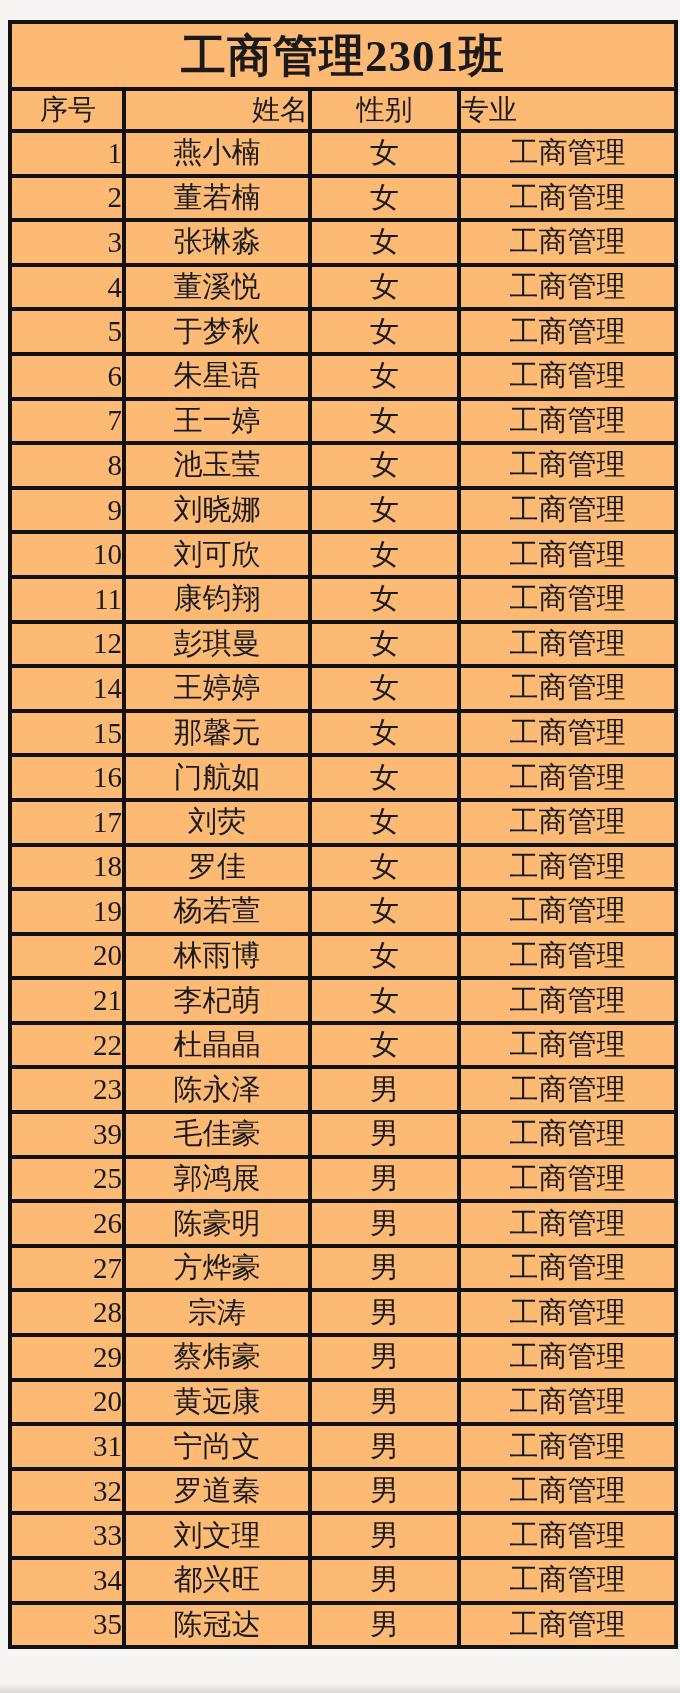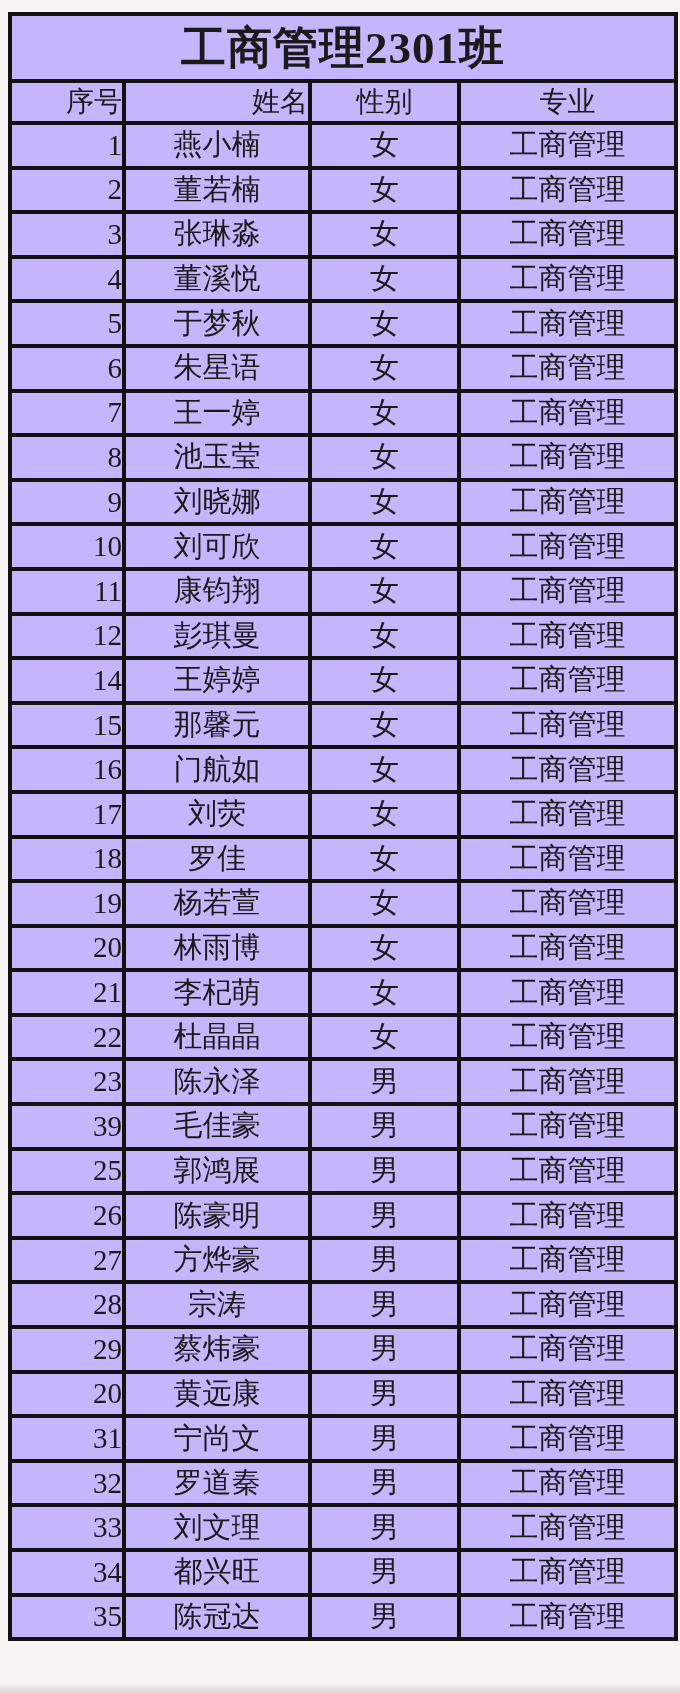--- a/index.html
+++ b/index.html
@@ -20,25 +20,25 @@
     content: "";
     position: absolute;
     left: 0; right: 0; bottom: 0;
     height: 10px;
     background: linear-gradient(to bottom, rgba(0,0,0,0), rgba(0,0,0,0.12));
     pointer-events: none;
   }
   table.roster {
     position: absolute;
     left: 8px;
-    top: 12px;
+    top: 20px;
     width: 666px;
     border-collapse: collapse;
     table-layout: fixed;
-    background: #c4b5fd;
+    background: #fdba74;
   }
   table.roster th,
   table.roster td {
     border: 4px solid #121212;
     padding: 0;
     color: #1a1a1a;
     overflow: hidden;
     white-space: nowrap;
   }
   tr.title-row th {
@@ -47,24 +47,24 @@
     font-weight: bold;
     text-align: center;
     letter-spacing: 1px;
     border-bottom-width: 4px;
   }
   tr.header-row th {
     height: 37px;
     font-size: 28px;
     font-weight: normal;
   }
-  tr.header-row th.h-no   { text-align: right;  padding-left: 2px; }
+  tr.header-row th.h-no   { text-align: center;  padding-left: 2px; }
   tr.header-row th.h-name { text-align: right; }
   tr.header-row th.h-gender { }
-  tr.header-row th.h-major  { text-align: center; font-family: Liberation Serif, serif; }
+  tr.header-row th.h-major  { text-align: left; font-family: Liberation Serif, serif; }
   tr.data-row td { height: 40.6px; font-size: 29px; }
   td.c-no {
     text-align: right;
     padding-right: 5px;
     font-family: "Liberation Serif", serif;
   }
   td.c-name, td.c-gender, td.c-major { text-align: center; }
 </style>
 </head>
 <body>

